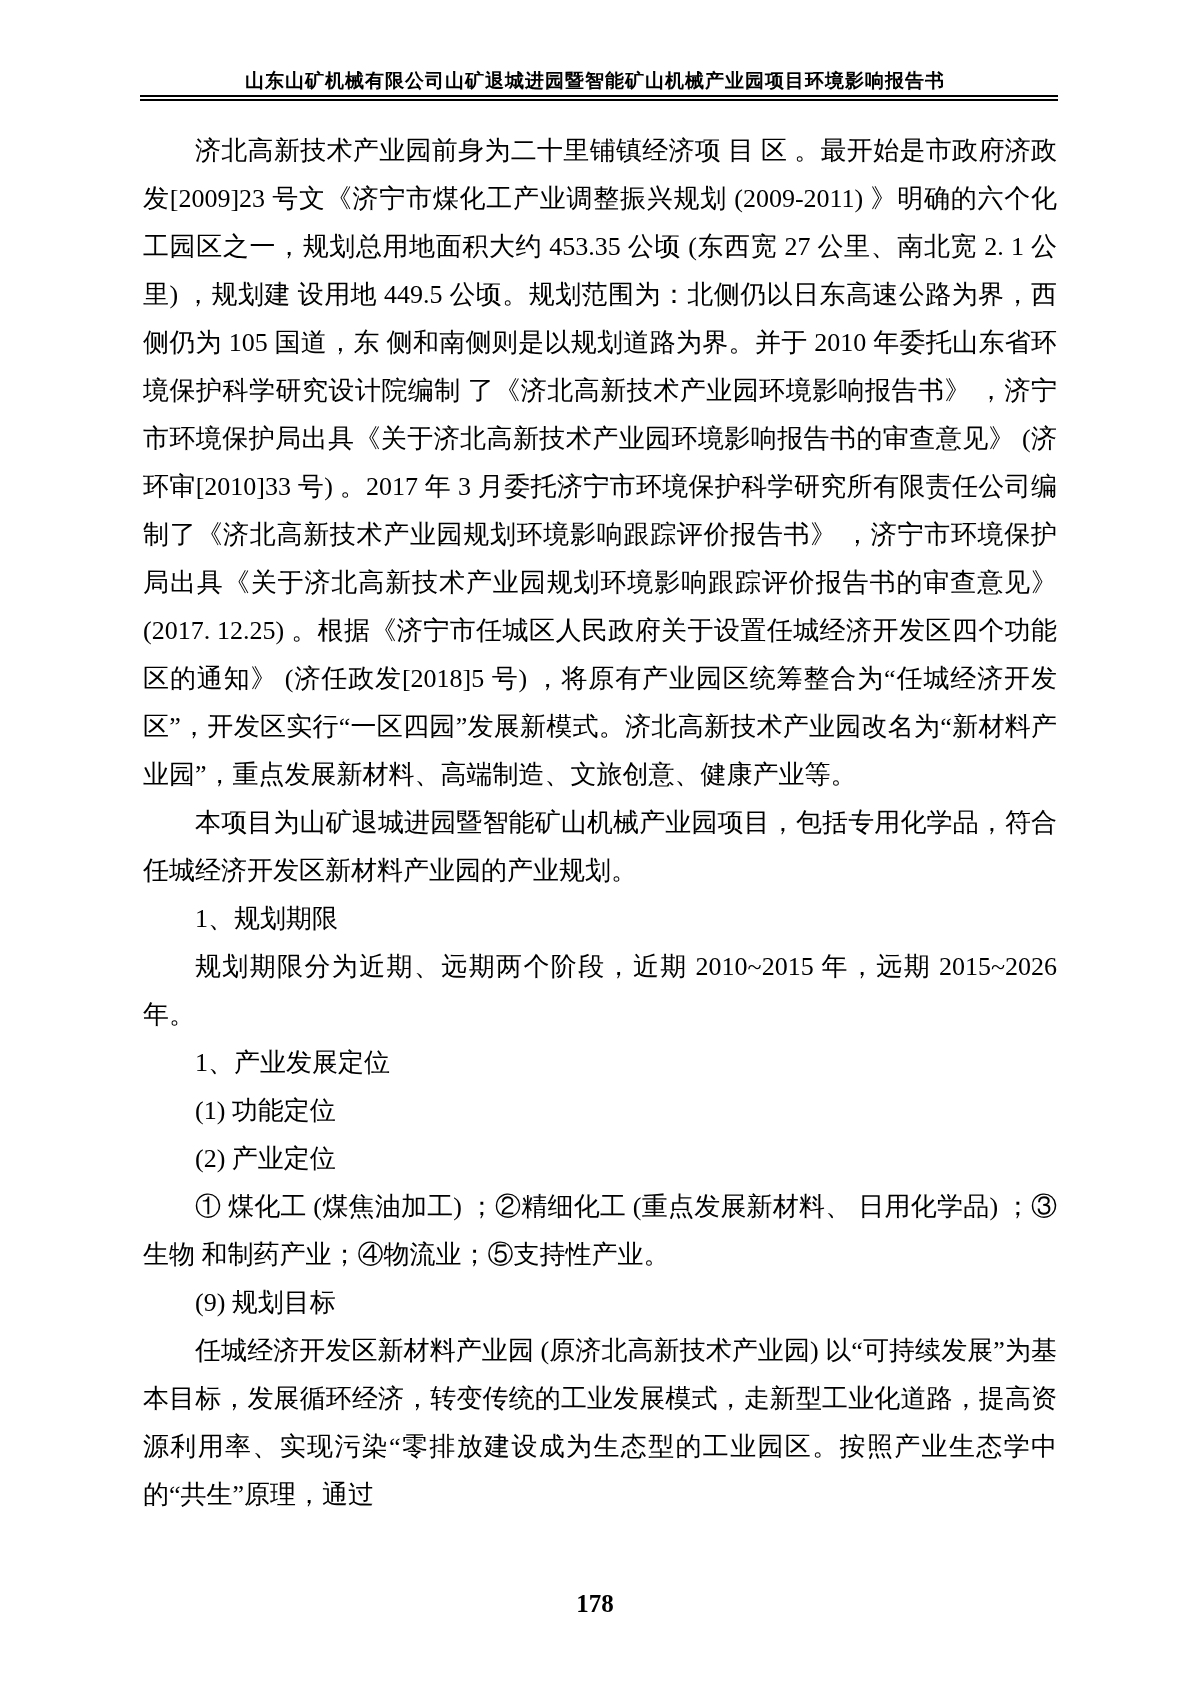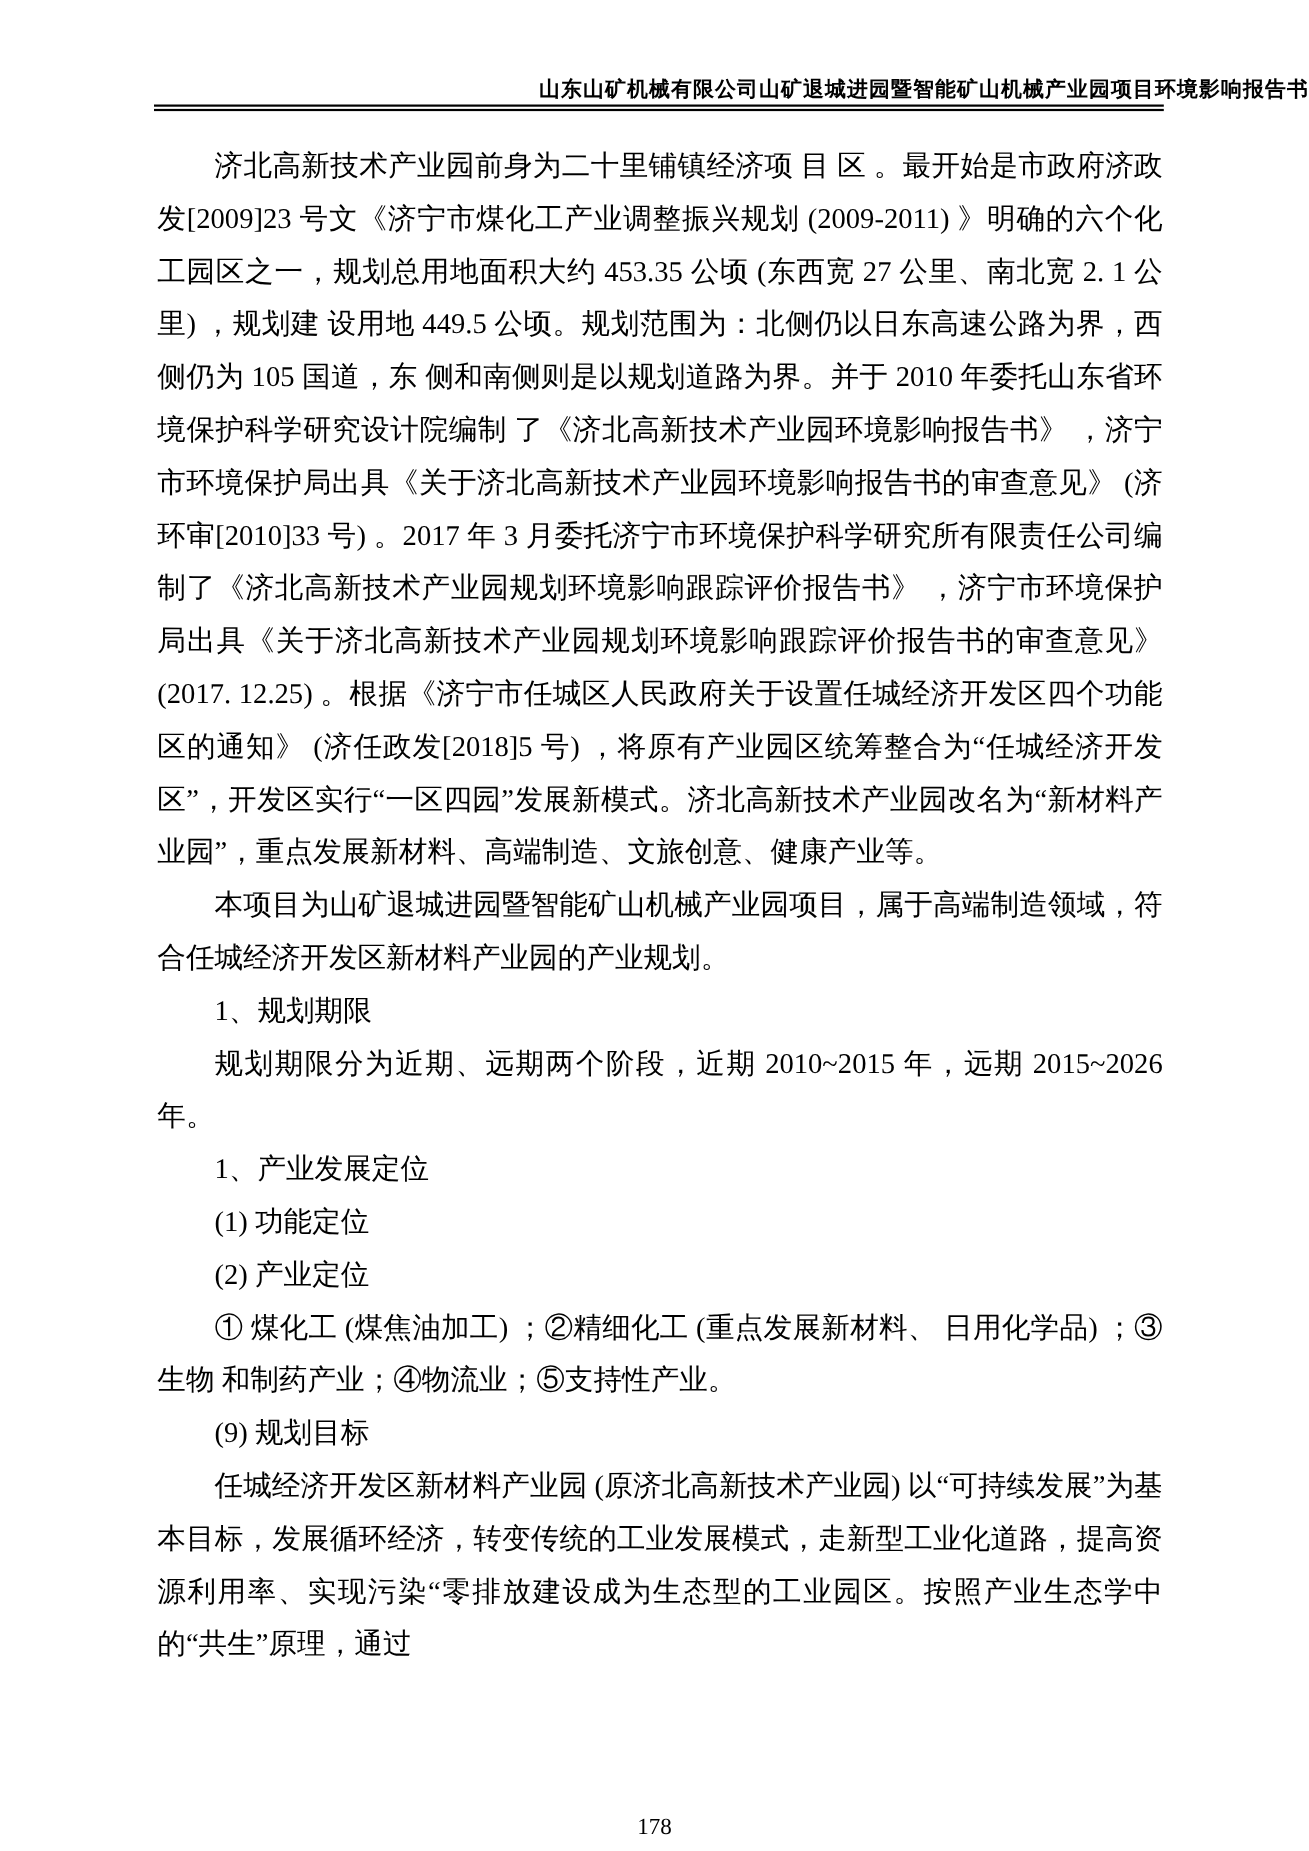--- a/index.html
+++ b/index.html
@@ -7,21 +7,21 @@
     width: 1190px; height: 1683px;
     background: #ffffff;
     position: relative;
     font-family: "Liberation Serif", "DejaVu Serif", serif;
     color: #000;
   }
   .page { position: absolute; inset: 0; background: #fff; }
   .header-title {
     position: absolute;
     top: 68px; left: 0; width: 100%;
-    text-align: right;
+    text-align: center;
     font-family: "Liberation Sans", "DejaVu Sans", sans-serif;
     font-weight: bold;
     font-size: 19px;
     letter-spacing: 1px;
     color: #000;
   }
   .header-rule {
     position: absolute;
     top: 95px; left: 140px; width: 918px;
     height: 0;
@@ -34,38 +34,39 @@
     line-height: 48px;
     text-align: justify;
     text-justify: inter-ideograph;
   }
   .content p {
     margin: 0;
     text-indent: 2em;
   }
   .page-number {
     position: absolute;
-    top: 1648px; left: 0; width: 100%;
+    top: 1592px; left: 0; width: 100%;
     text-align: center;
-    font-size: 21px;
+    font-size: 25px;
     line-height: 24px;
+    font-weight: bold;
   }
 </style>
 </head>
 <body>
 
 <div class="page">
 
   <div class="header-title">山东山矿机械有限公司山矿退城进园暨智能矿山机械产业园项目环境影响报告书</div>
 
   <div class="header-rule"></div>
 
   <div class="content">
     <p>济北高新技术产业园前身为二十里铺镇经济项 目 区 。最开始是市政府济政发[2009]23 号文《济宁市煤化工产业调整振兴规划 (2009-2011) 》明确的六个化工园区之一，规划总用地面积大约 453.35 公顷 (东西宽 27 公里、南北宽 2. 1 公里) ，规划建 设用地 449.5 公顷。规划范围为：北侧仍以日东高速公路为界，西侧仍为 105 国道，东 侧和南侧则是以规划道路为界。并于 2010 年委托山东省环境保护科学研究设计院编制 了《济北高新技术产业园环境影响报告书》 ，济宁市环境保护局出具《关于济北高新技术产业园环境影响报告书的审查意见》 (济环审[2010]33 号) 。2017 年 3 月委托济宁市环境保护科学研究所有限责任公司编制了《济北高新技术产业园规划环境影响跟踪评价报告书》 ，济宁市环境保护局出具《关于济北高新技术产业园规划环境影响跟踪评价报告书的审查意见》 (2017. 12.25) 。根据《济宁市任城区人民政府关于设置任城经济开发区四个功能区的通知》 (济任政发[2018]5 号) ，将原有产业园区统筹整合为“任城经济开发区”，开发区实行“一区四园”发展新模式。济北高新技术产业园改名为“新材料产业园”，重点发展新材料、高端制造、文旅创意、健康产业等。</p>
-    <p>本项目为山矿退城进园暨智能矿山机械产业园项目，属于高端制造领域，符合任城经济开发区新材料产业园的产业规划。</p>
+    <p>本项目为山矿退城进园暨智能矿山机械产业园项目，包括专用化学品，符合任城经济开发区新材料产业园的产业规划。</p>
     <p>1、规划期限</p>
     <p>规划期限分为近期、远期两个阶段，近期 2010~2015 年，远期 2015~2026 年。</p>
     <p>1、产业发展定位</p>
     <p>(1) 功能定位</p>
     <p>(2) 产业定位</p>
     <p>① 煤化工 (煤焦油加工) ；②精细化工 (重点发展新材料、 日用化学品) ；③生物 和制药产业；④物流业；⑤支持性产业。</p>
     <p>(9) 规划目标</p>
     <p>任城经济开发区新材料产业园 (原济北高新技术产业园) 以“可持续发展”为基本目标，发展循环经济，转变传统的工业发展模式，走新型工业化道路，提高资源利用率、实现污染“零排放建设成为生态型的工业园区。按照产业生态学中的“共生”原理，通过</p>
   </div>
 

